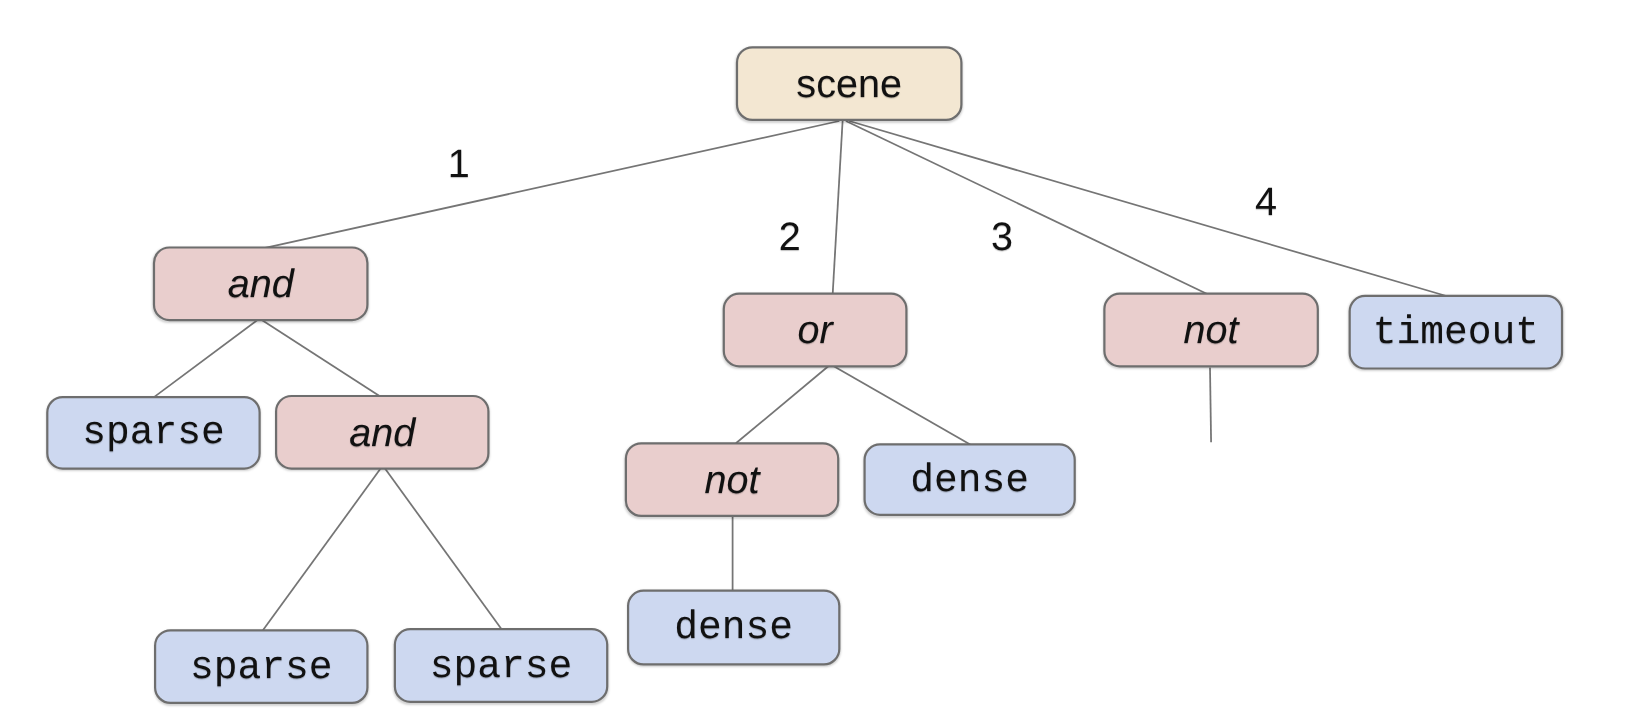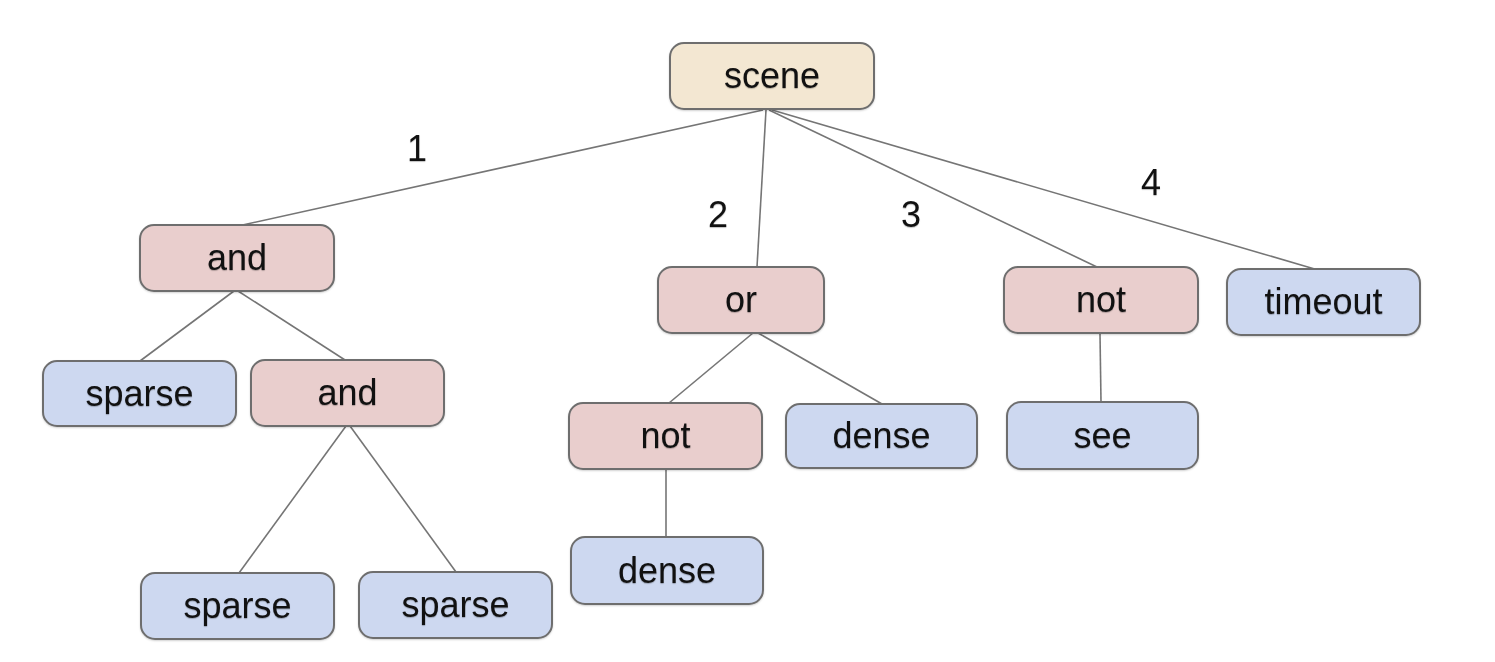--- a/index.html
+++ b/index.html
@@ -36,22 +36,22 @@
     display: flex;
     align-items: center;
     justify-content: center;
     font-size: 36px;
     color: var(--text, #111111);
     text-shadow: 0 1px 1px rgba(0,0,0,0.25);
     box-shadow: 0 1px 2px rgba(0,0,0,0.18);
     cursor: default;
   }
   .node.root     { background: var(--root-fill, #f3e7d2); }
-  .node.operator { background: var(--operator-fill, #e9cecd); }
-  .node.leaf     { background: var(--leaf-fill, #cdd8f0); }
+  .node.operator { background: var(--operator-fill, #e9cecd); font-style: italic; }
+  .node.leaf     { background: var(--leaf-fill, #cdd8f0); font-family: Liberation Mono, monospace; }
   .edge-label {
     position: absolute;
     width: 44px;
     height: 44px;
     display: flex;
     align-items: center;
     justify-content: center;
     font-size: 36px;
     color: var(--text, #111111);
     text-shadow: 0 1px 1px rgba(0,0,0,0.25);
@@ -84,18 +84,17 @@
 
   <div class="node root" style="left:669px;top:42px;width:206px;">scene</div>
   <div class="node operator" style="left:139px;top:224px;width:196px;">and</div>
   <div class="node operator" style="left:657px;top:266px;width:168px;">or</div>
   <div class="node operator" style="left:1003px;top:266px;width:196px;">not</div>
   <div class="node leaf" style="left:1226px;top:268px;width:195px;">timeout</div>
   <div class="node leaf" style="left:42px;top:360px;height:67px;">sparse</div>
   <div class="node operator" style="left:250px;top:359px;">and</div>
   <div class="node operator" style="left:568px;top:402px;">not</div>
   <div class="node leaf" style="left:785px;top:403px;width:193px;height:66px;">dense</div>
-  <div class="node leaf" style="left:1006px;top:401px;width:193px;height:69px;">see</div>
   <div class="node leaf" style="left:140px;top:572px;">sparse</div>
   <div class="node leaf" style="left:358px;top:571px;">sparse</div>
   <div class="node leaf" style="left:570px;top:536px;width:194px;height:69px;">dense</div>
 
 </div>
 
 </body></html>

